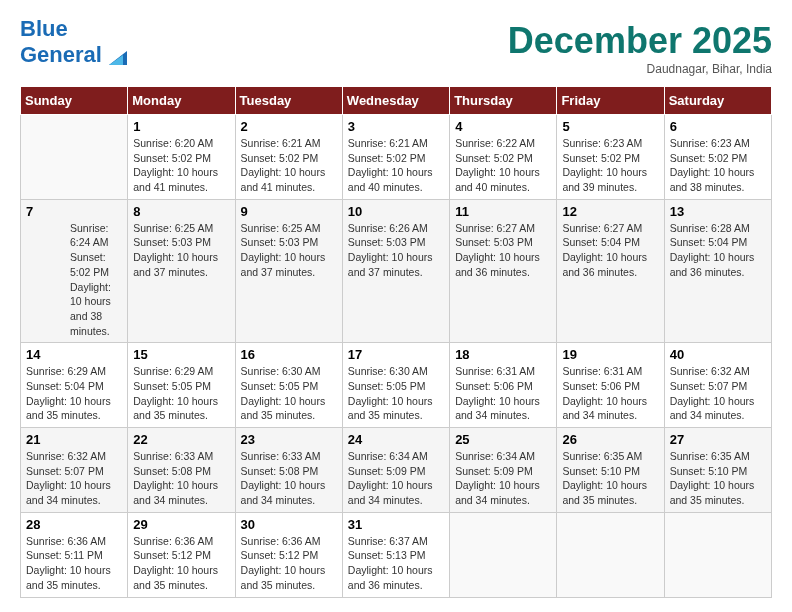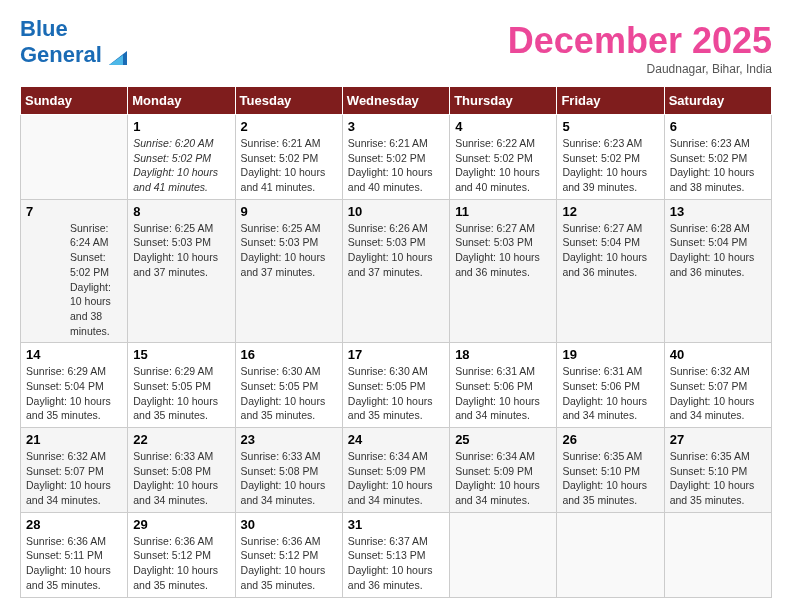--- a/index.html
+++ b/index.html
@@ -19,21 +19,21 @@
     .logo {
       display: flex;
       align-items: center;
     }
     .title-area {
       text-align: right;
     }
     .month-title {
       font-size: 36px;
       font-weight: bold;
-      color: #ec4899;
+      color: #0f766e;
     }
     .location {
       font-size: 12px;
       color: #555;
     }
     .calendar {
       width: 100%;
       border-collapse: collapse;
       font-size: 11px;
     }
@@ -106,21 +106,21 @@
         <th>Thursday</th>
         <th>Friday</th>
         <th>Saturday</th>
       </tr>
   </thead>
   <tbody id="calendar-body">
   <tr>
         <td class="empty-cell"></td>
         <td>
           <span class="day-num">1</span>
-          <div class="cell-text" style="white-space: pre-line; font-style: italic;">Sunrise: 6:20 AM
+          <div class="cell-text" style="white-space: pre-line;">Sunrise: 6:20 AM
 Sunset: 5:02 PM
 Daylight: 10 hours
 and 41 minutes.</div>
         </td>
         <td>
           <span class="day-num">2</span>
           <div class="cell-text" style="white-space: pre-line;">Sunrise: 6:21 AM
 Sunset: 5:02 PM
 Daylight: 10 hours
 and 41 minutes.</div>

